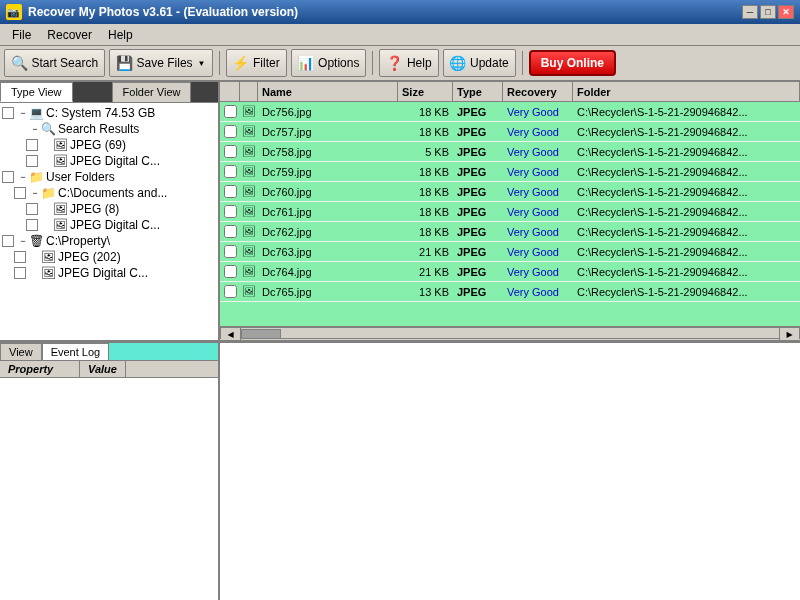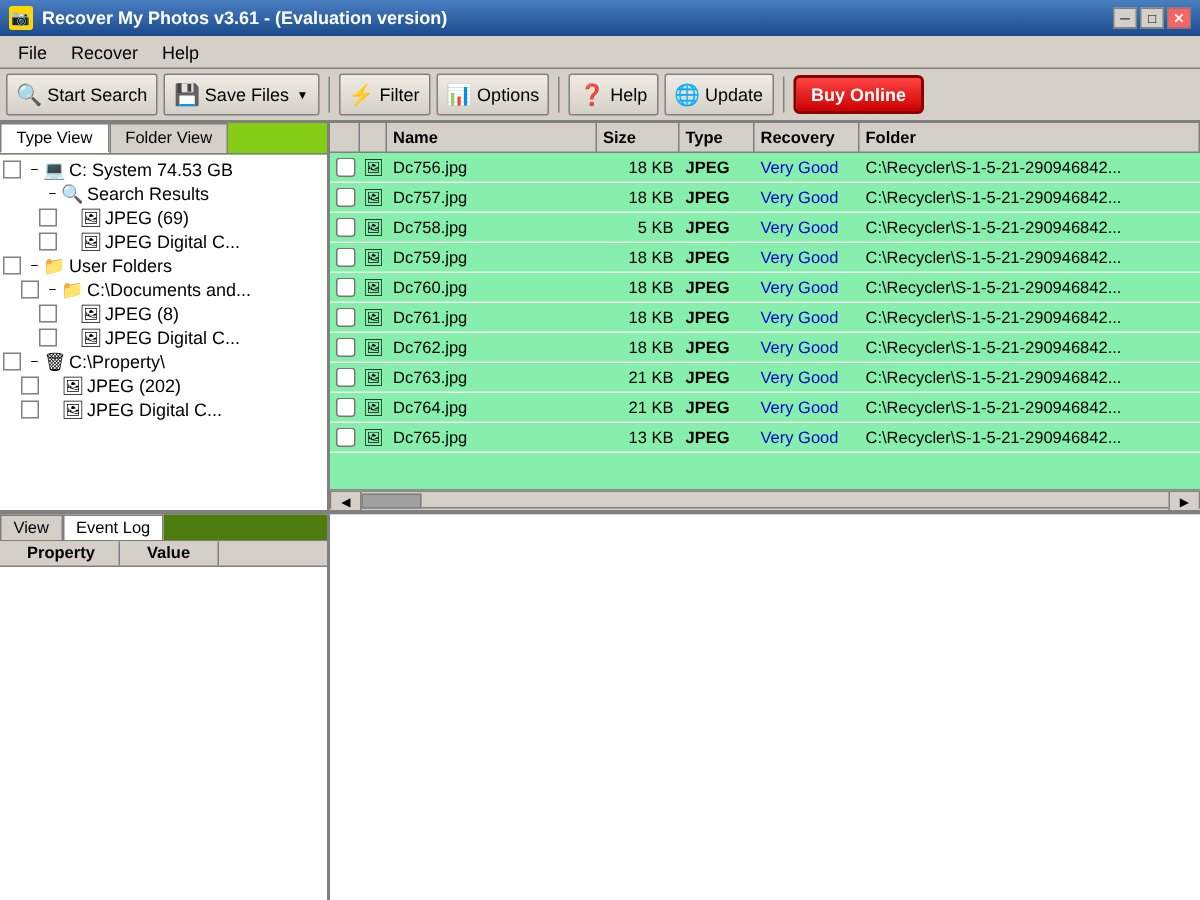--- a/index.html
+++ b/index.html
@@ -141,22 +141,23 @@
     #left-panel {
       width: 220px;
       background: white;
       border-right: 2px solid #808080;
       display: flex;
       flex-direction: column;
     }
 
     #view-tabs {
       display: flex;
-      background: #84cc16;
+      background: #404040;
       border-bottom: 1px solid #808080;
+      gap: 39px;
     }
     .view-tab {
       padding: 3px 10px;
       border: 1px solid #808080;
       border-bottom: none;
       background: #d4d0c8;
       cursor: pointer;
       font-size: 11px;
     }
     .view-tab.active {
@@ -297,21 +298,21 @@
 
     #bottom-left {
       width: 220px;
       border-right: 2px solid #808080;
       display: flex;
       flex-direction: column;
     }
 
     #bottom-tabs {
       display: flex;
-      background: #4d7c0f;
+      background: #5eead4;
       border-bottom: 1px solid #808080;
     }
     .bottom-tab {
       padding: 2px 8px;
       border: 1px solid #808080;
       border-bottom: none;
       background: #d4d0c8;
       cursor: pointer;
       font-size: 11px;
     }
@@ -327,22 +328,23 @@
     }
 
     #props-header {
       display: flex;
       background: #d4d0c8;
       border-bottom: 1px solid #808080;
       font-size: 11px;
       font-weight: bold;
     }
     .props-col {
-      padding: 2px 18px;
+      padding: 2px 8px;
       border-right: 1px solid #808080;
+      font-style: italic;
     }
 
     #props-body {
       flex: 1;
       background: white;
     }
 
     #bottom-right {
       flex: 1;
       background: white;

